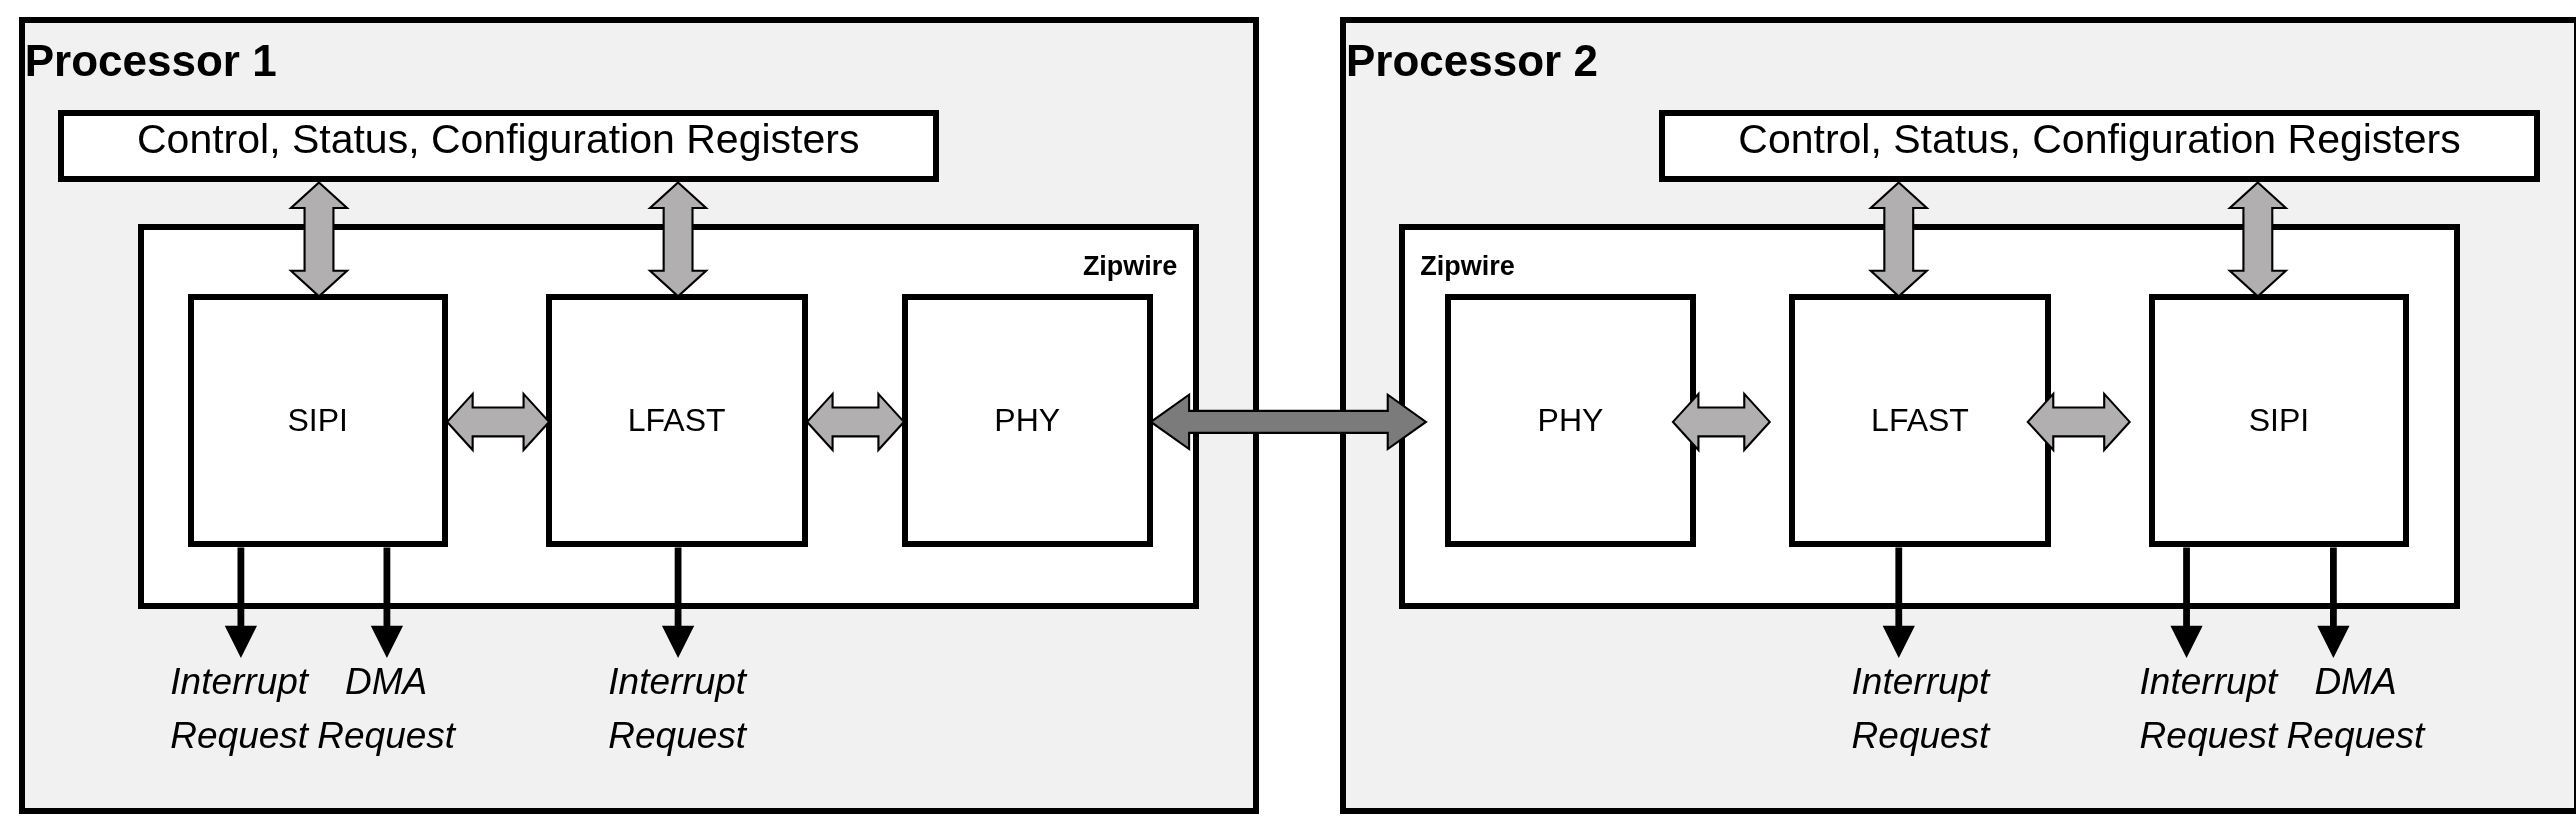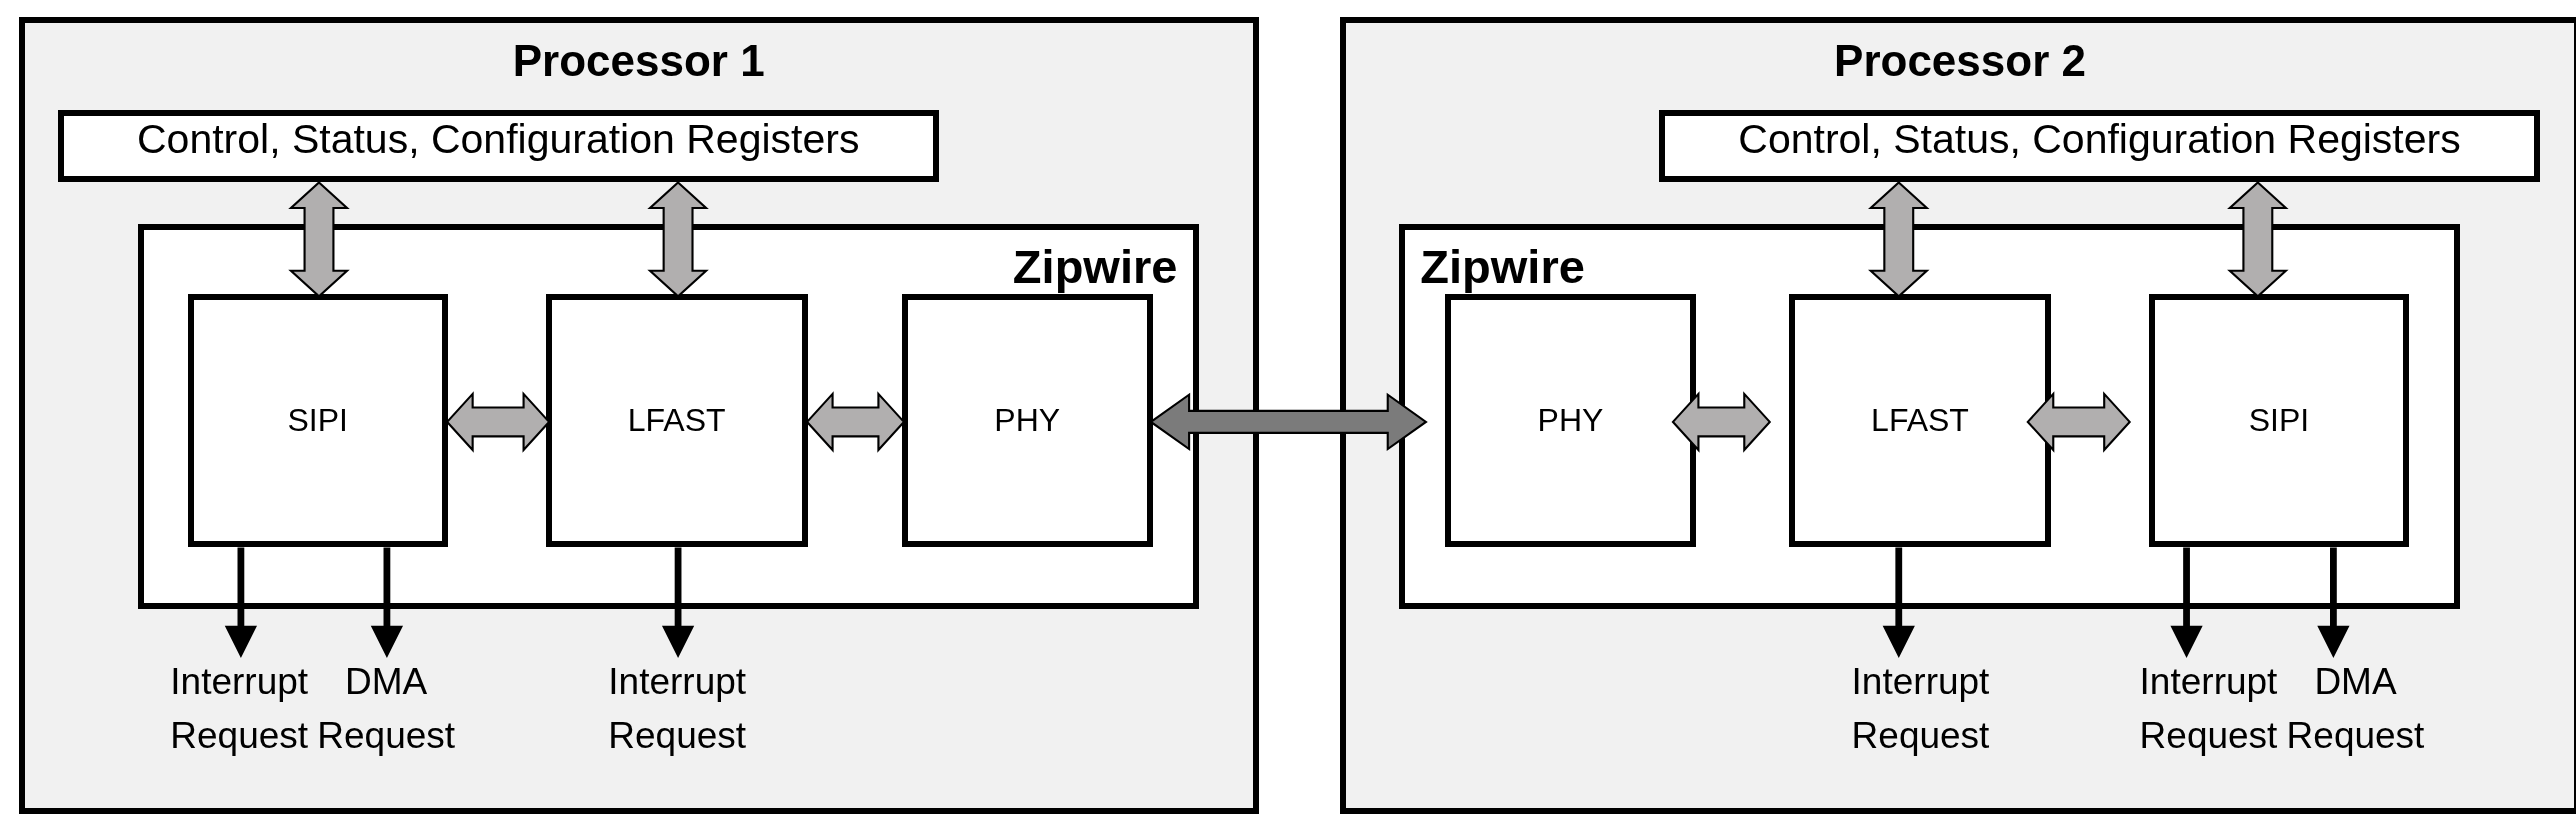--- a/index.html
+++ b/index.html
@@ -12,47 +12,47 @@
   }
   *{margin:0;padding:0;box-sizing:border-box;}
   body{background:var(--canvas-bg);font-family:"Liberation Sans","DejaVu Sans",sans-serif;}
   .canvas{position:relative;width:2576px;height:837px;background:var(--canvas-bg);overflow:hidden;}
 
   .proc{position:absolute;top:17px;width:1240px;height:797px;
         background:var(--processor-fill);border:6.8px solid var(--line-black);}
   #p1{left:18.7px;}
   #p2{left:1318px;margin-left:22px;}
 
-  .proc-title{position:absolute;top:8.5px;left:0;width:100%;text-align:center;
+  .proc-title{position:absolute;top:8.5px;left:0;width:100%;
               font-size:44px;line-height:58px;font-weight:bold;color:var(--line-black);}
 
   .registers{position:absolute;top:87px;width:881px;height:72px;
              background:var(--box-fill);border:6px solid var(--line-black);
              display:flex;align-items:flex-start;justify-content:center;}
   #p1 .registers{left:33px;}
   #p2 .registers{left:313px;}
   .registers span{font-size:41px;white-space:nowrap;color:var(--line-black);}
 
   .zipwire{position:absolute;top:201px;width:1061px;height:385px;
            background:var(--box-fill);border:6px solid var(--line-black);}
   #p1 .zipwire{left:113px;}
   #p2 .zipwire{left:53px;}
-  .zipwire-label{position:absolute;top:12px;font-size:47px;line-height:49px;
+  .zipwire-label{position:absolute;top:12px;font-size:27px;line-height:49px;
                  font-weight:bold;color:var(--line-black);}
   .zl-right{right:15.3px;}
   .zl-left{left:15.3px;}
 
   .block{position:absolute;top:271px;height:253px;background:var(--box-fill);
          border:6px solid var(--line-black);
          display:flex;align-items:center;justify-content:center;}
   .block span{font-size:32px;color:var(--line-black);}
 
   .out-label{position:absolute;top:632px;width:221px;text-align:center;
              font-size:37px;line-height:54px;color:var(--line-black);}
-  .out-label span{display:block;}
+  .out-label span{display:block;font-style:italic;}
 
   svg.arrows{position:absolute;left:0;top:0;width:2576px;height:837px;pointer-events:none;}
   .a-light{fill:var(--arrow-light);stroke:var(--line-black);stroke-width:2.5;}
   .a-dark{fill:var(--arrow-dark);stroke:var(--line-black);stroke-width:2.5;}
   .a-black{fill:var(--line-black);stroke:none;}
 </style>
 </head>
 <body>
 
 <div class="canvas">

